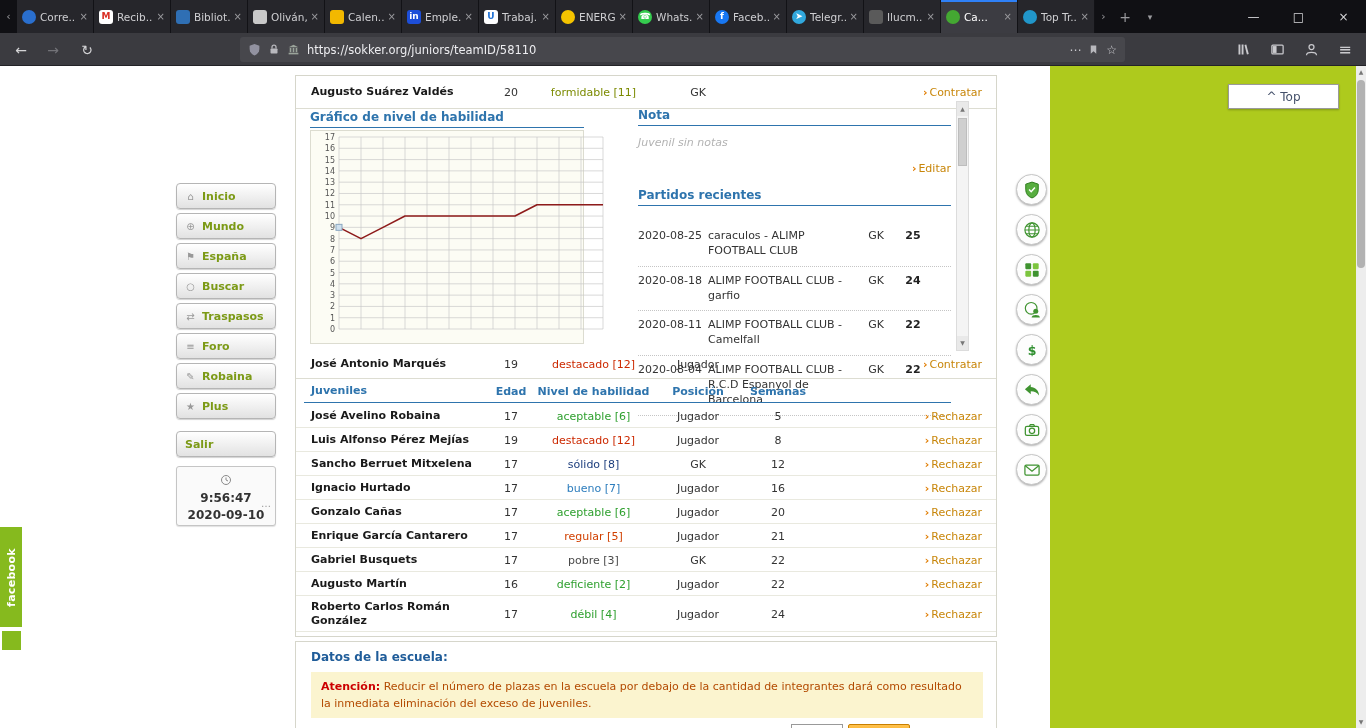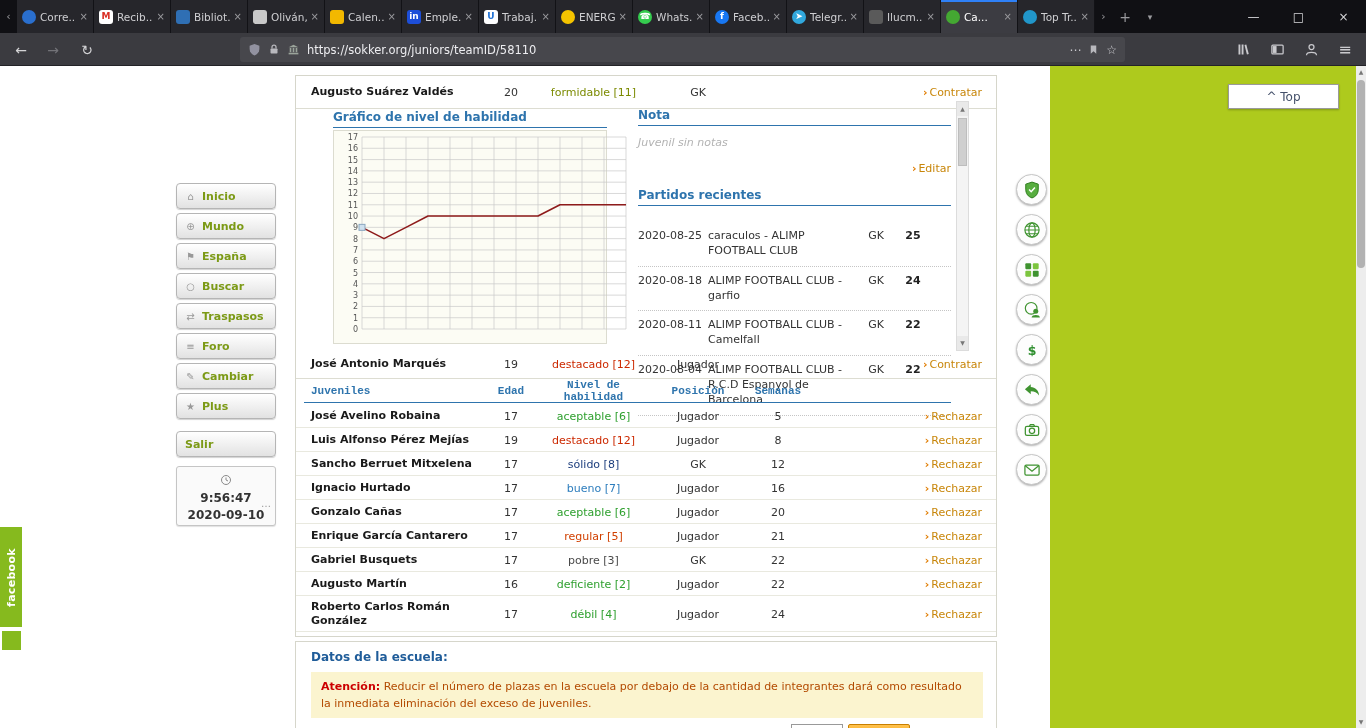--- a/index.html
+++ b/index.html
@@ -72,21 +72,21 @@
 .cell{position:absolute;top:50%;transform:translateY(-50%);font-size:11px;color:#333;}
 .c-name{left:15px;width:172px;font-weight:bold;color:#1a1a1a;line-height:1.3;}
 .c-age{left:195px;width:40px;text-align:center;}
 .c-skill{left:240px;width:115px;text-align:center;}
 .c-pos{left:362px;width:80px;text-align:center;}
 .c-weeks{left:452px;width:60px;text-align:center;}
 .c-action{right:14px;text-align:right;}
 .link{color:#c8860a;font-size:11px;cursor:pointer;white-space:nowrap;}
 .larrow{color:#e07c00;font-weight:bold;margin-right:2px;}
 
-.chartpanel{position:absolute;left:31px;top:34px;width:280px;padding-left:6px;}
+.chartpanel{position:absolute;left:8px;top:34px;width:280px;padding-left:6px;}
 .phead{font-size:12px;font-weight:bold;color:#2e74ad;padding-bottom:3px;border-bottom:1px solid #2e74ad;}
 .chartwrap{margin-top:2px;background:#fcfcf4;border:1px solid #dcdcd0;}
 .chartwrap svg{display:block;}
 
 .notapanel{position:absolute;left:342px;top:32px;width:313px;}
 .empty{margin-top:10px;font-style:italic;color:#b3b3b3;font-size:11px;}
 .editline{margin-top:8px;text-align:right;}
 .phead2{margin-top:12px;}
 .mlist{margin-top:16px;}
 .mrow{display:flex;align-items:flex-start;padding:7px 0;border-bottom:1px dotted #c5c5c5;font-size:11px;color:#333;line-height:1.35;}
@@ -94,21 +94,21 @@
 .mname{flex:0 0 150px;padding-right:8px;}
 .mpos{flex:0 0 36px;text-align:center;}
 .mrating{flex:0 0 38px;text-align:center;font-weight:bold;color:#222;}
 
 .inscroll{position:absolute;left:660px;top:25px;width:13px;height:250px;background:#f4f4f4;border:1px solid #dcdcdc;cursor:pointer;}
 .inarrow{position:absolute;left:0;width:100%;height:14px;background:#e9e9e9;color:#777;font-size:6px;text-align:center;line-height:14px;}
 .inup{top:0;} .indown{bottom:0;}
 .inthumb{position:absolute;left:1px;top:16px;width:9px;height:48px;background:#cfcfcf;border:1px solid #bdbdbd;}
 
 .thead{position:absolute;left:0;right:14px;top:306px;height:18px;}
-.thead .cell{color:#2e74ad;font-weight:bold;font-family:Liberation Mono, monospace;}
+.thead .cell{color:#2e74ad;font-weight:bold;}
 .theadline{position:absolute;left:8px;right:45px;top:326px;border-top:1px solid #2e74ad;}
 .jrows{position:absolute;left:0;right:0;top:328px;}
 .jrow{position:relative;height:24px;border-bottom:1px solid #e9e9df;}
 .jrow:last-child{height:36px;}
 
 
 .box2{position:absolute;left:295px;top:575px;width:702px;height:100px;background:#fff;border:1px solid #d6d6cb;}
 .schooltitle{position:absolute;left:15px;top:8px;font-size:12px;font-weight:bold;color:#1f5c99;}
 .warnbox{position:absolute;left:15px;top:30px;width:672px;height:46px;background:#fbf4cf;padding:7px 10px;font-size:11px;color:#b34a00;line-height:1.5;}
 .warnlabel{color:#cc0000;font-weight:bold;}
@@ -357,21 +357,21 @@
           <div class="sbtn">
             <span class="sico">⇄</span>
             <span class="slabel">Traspasos</span>
           </div>
           <div class="sbtn">
             <span class="sico">≡</span>
             <span class="slabel">Foro</span>
           </div>
           <div class="sbtn">
             <span class="sico">✎</span>
-            <span class="slabel">Cambiar</span>
+            <span class="slabel">Robaina</span>
           </div>
           <div class="sbtn">
             <span class="sico">★</span>
             <span class="slabel">Plus</span>
           </div>
         </div>
       <div class="sbtn salir">
           <span class="slabel">Salir</span>
         </div>
       <div class="clockbox">

